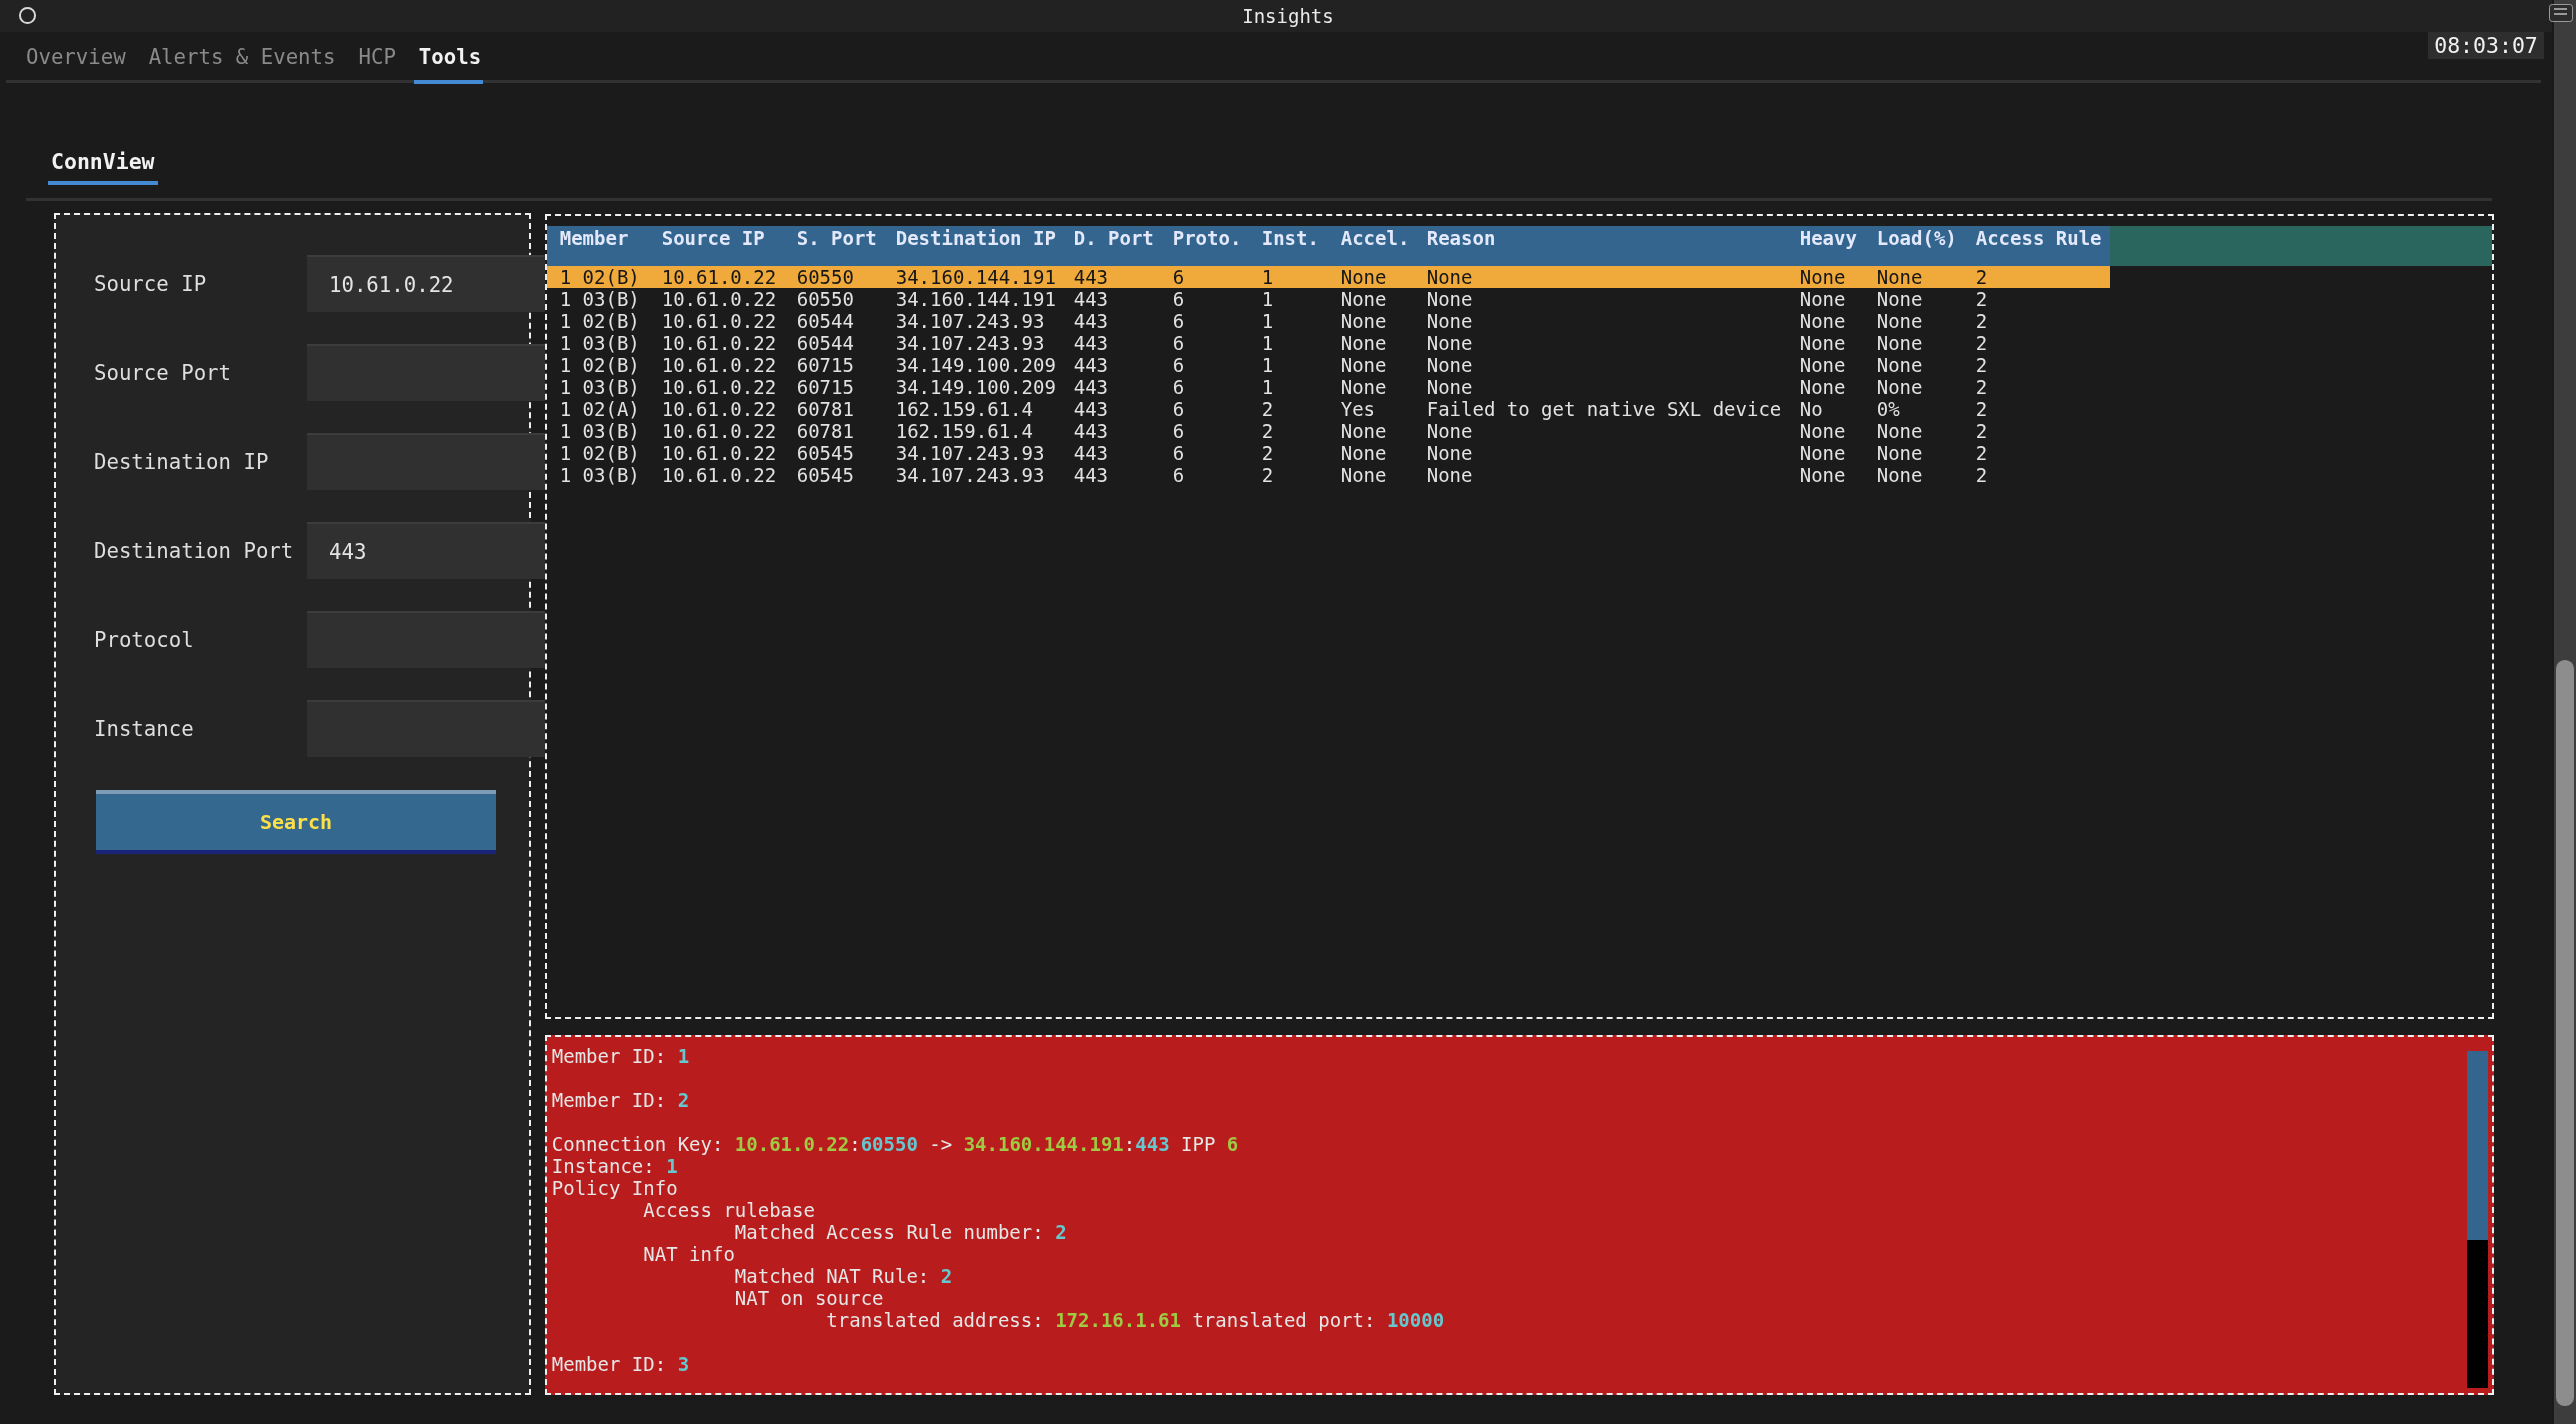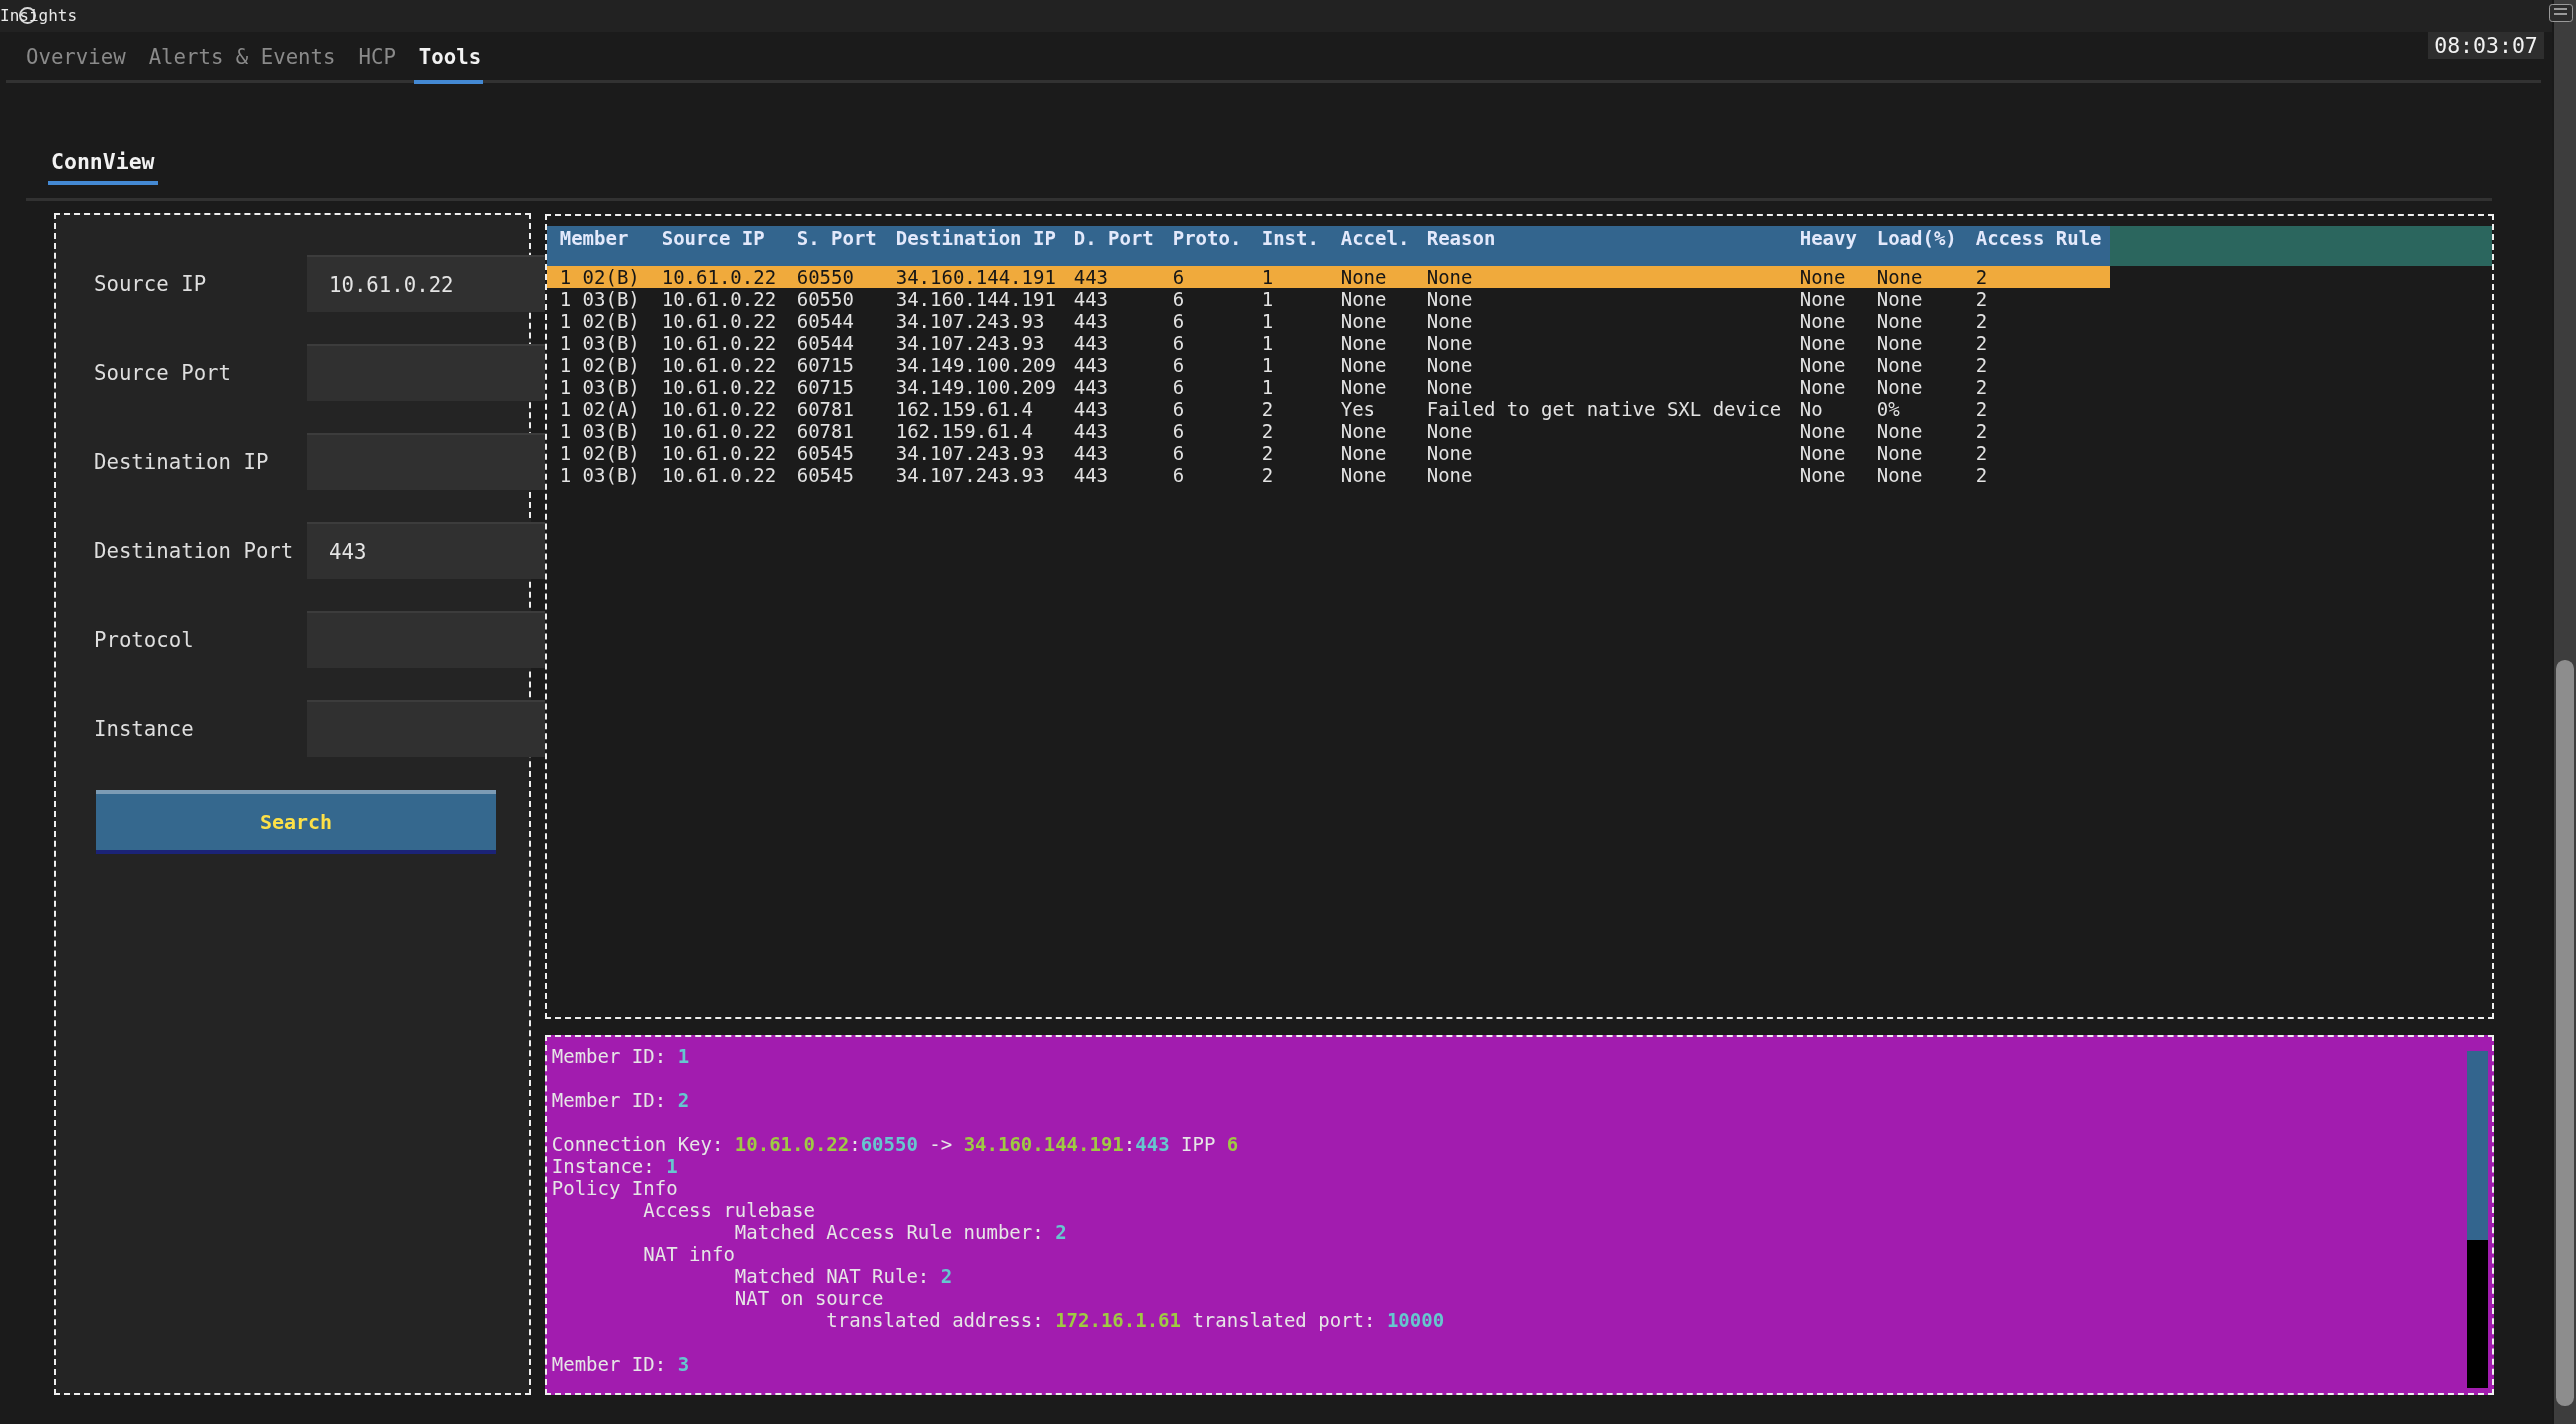--- a/index.html
+++ b/index.html
@@ -6,21 +6,21 @@
     --header_bg:#33658e; --header_fill_bg:#2b665e; --selected_bg:#f0aa3c;
     --accent_blue:#4489d3; --button_bg:#35688e; --value_cyan:#66c7cf; --value_green:#9fca43;
   }
   *{margin:0;padding:0;box-sizing:border-box;}
   html,body{width:2576px;height:1425px;overflow:hidden;}
   body{background:#1b1b1b;font-family:"DejaVu Sans Mono",monospace;color:#e4e4e4;position:relative;}
 
   
   .topbar{position:absolute;left:0;top:0;width:2576px;height:32px;background:#222222;}
   .spinner{position:absolute;left:19px;top:7.2px;width:16.7px;height:16.7px;border:2.4px solid #d8d8d8;border-radius:50%;}
-  .app-title{position:absolute;left:0;right:0;top:0;height:32px;line-height:32px;font-size:16px;color:#e9e9e9;}
+  .app-title{position:absolute;left:0;right:0;top:0;height:32px;line-height:32px;text-align:center;font-size:19px;color:#e9e9e9;}
   .clock{position:absolute;right:32px;top:0;width:116px;height:27px;line-height:27px;text-align:center;background:#2e2e2e;font-size:21.5px;color:#f2f2f2;margin-top:32px;}
   .menu-icon{position:absolute;right:3.2px;top:4px;width:24px;height:17.5px;border:1.6px solid #9a9a9a;border-radius:3.2px;background:#2c2c2c;z-index:6;}
   .menu-icon i{display:block;width:12.7px;height:1.6px;background:#9a9a9a;margin:3.2px auto 0 auto;}
 
   
   .main-scrollbar{position:absolute;right:0;top:0;bottom:0;width:24px;background:#3d3d3d;border-left:2.4px solid #191919;z-index:5;}
   .main-scrollbar .thumb{position:absolute;left:2.4px;width:17.5px;top:660px;height:746px;background:#8d8d8d;border-radius:8.7px;}
 
   
   .tabs{position:absolute;left:26px;top:32px;height:49px;display:flex;gap:23px;align-items:center;font-size:20.7px;}
@@ -50,21 +50,21 @@
   .thead,.trow{display:grid;grid-template-columns:12.7px 102px 135px 99px 178px 99px 89px 79px 86px 373px 77px 99px 134px minmax(0,1fr);white-space:nowrap;}
   .thead{height:40px;line-height:24px;font-size:19px;font-weight:bold;color:#e3e9fb;}
   .thead>div{background:var(--header_bg);overflow:hidden;}
   .thead>.filler{background:var(--header_fill_bg);}
   .trow{height:22px;line-height:22px;font-size:19px;color:#e2e2e2;}
   .trow>div{overflow:hidden;}
   .trow.sel>div{background:var(--selected_bg);color:#161616;}
   .trow.sel>.filler{background:transparent;}
 
   
-  .detail-panel{position:absolute;left:545px;top:1035px;width:1949px;height:360px;background:#a21caf;border:2.4px dashed #efefef;padding:8px 37px 0 4.8px;overflow:hidden;}
+  .detail-panel{position:absolute;left:545px;top:1035px;width:1949px;height:360px;background:#b91c1c;border:2.4px dashed #efefef;padding:8px 37px 0 4.8px;overflow:hidden;}
   .dline{height:22px;line-height:22px;font-size:19px;white-space:pre;color:#e6e6e6;}
   .c-p{color:#e6e6e6;}
   .c-n{color:var(--value_cyan);font-weight:bold;}
   .c-g{color:var(--value_green);font-weight:bold;}
   .detail-scrollbar{position:absolute;right:4px;top:14.3px;width:20.7px;height:337px;background:#000;}
   .detail-scrollbar .thumb{position:absolute;left:0;top:0;width:100%;height:189px;background:var(--header_bg);}
 </style>
 </head>
 <body>
 

